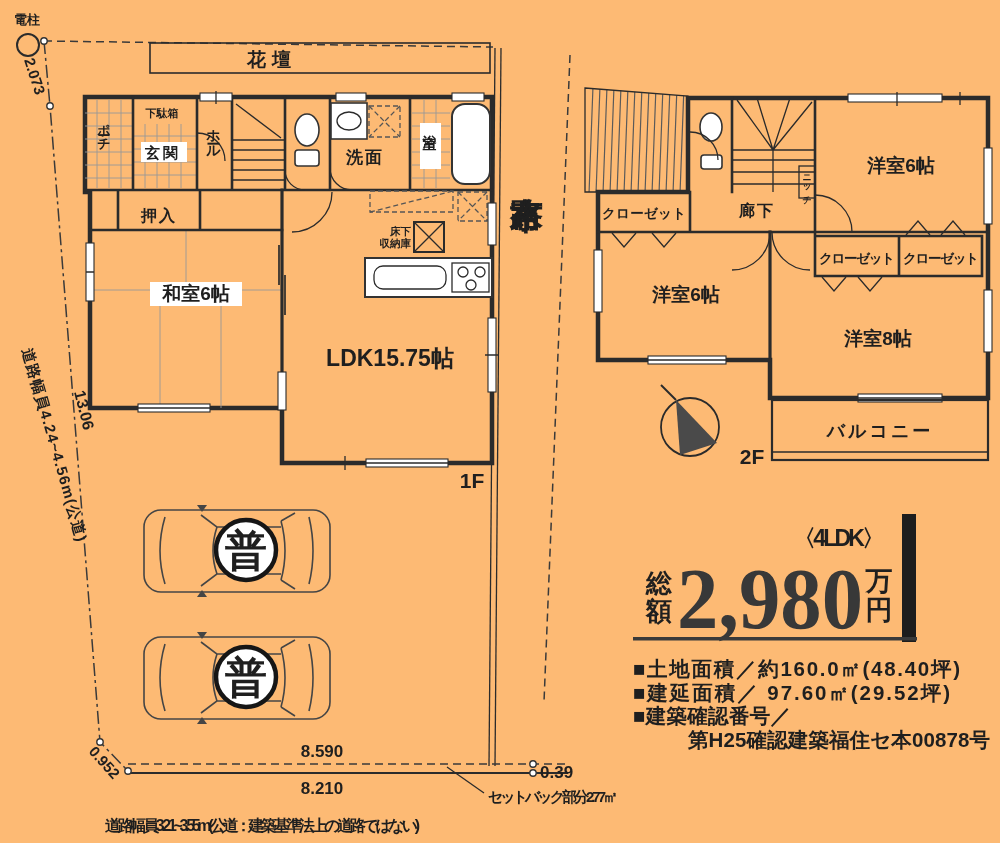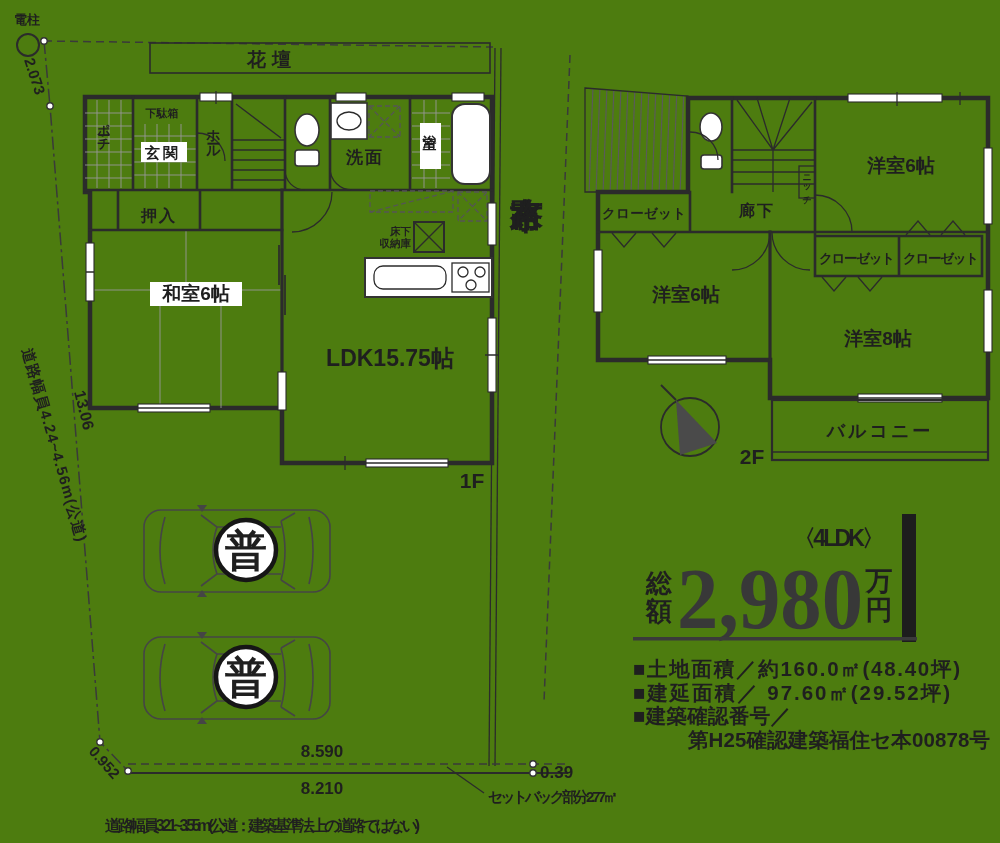--- a/index.html
+++ b/index.html
@@ -1,16 +1,16 @@
 <!DOCTYPE html>
 <html><head>
 <meta charset="utf-8">
 <style>
   html,body{margin:0;padding:0;background:#e8e8e8;}
-  #page{width:1000px;height:843px;background:#4d7c0f;position:relative;overflow:hidden;}
+  #page{width:1000px;height:843px;background:#fdba74;position:relative;overflow:hidden;}
   svg{display:block;}
   text{fill:#1f1f1f;font-family:"Liberation Sans",sans-serif;font-weight:600;}
   .wall{stroke:#2b2b2b;fill:none;stroke-linecap:square;}
   .ext{stroke-width:4.5;}
   .int{stroke-width:2.6;}
   .med{stroke-width:3.2;}
   .thin{stroke:#2b2b2b;stroke-width:1.3;fill:none;}
   .lite{stroke:#979797;stroke-width:0.9;fill:none;}
   .dashdot{stroke:#3a3a3a;stroke-width:1.5;fill:none;stroke-dasharray:13 4 3 4;}
   .dashed{stroke:#3a3a3a;stroke-width:1.5;fill:none;stroke-dasharray:8 5;}

